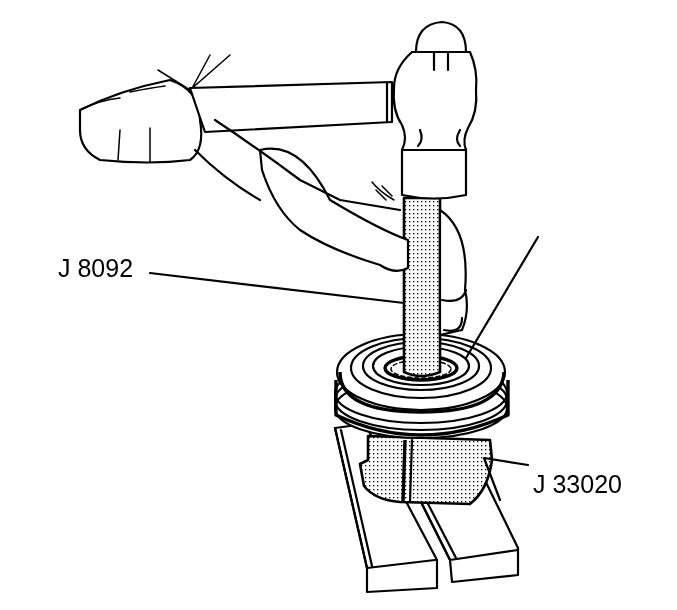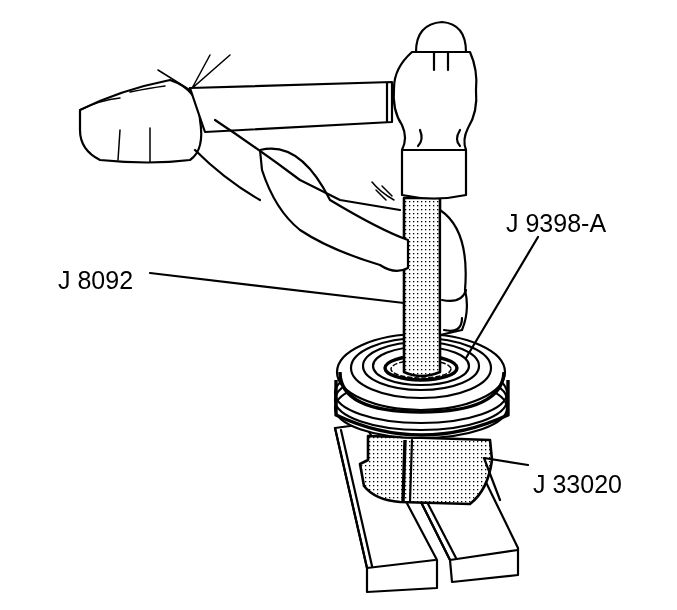--- a/index.html
+++ b/index.html
@@ -93,16 +93,15 @@
       <line class="ln" x1="448" y1="52" x2="448" y2="70"></line>
       <path class="ln" d="M420,130 Q424,140 418,146 M460,130 Q454,140 460,146"></path>
       <path class="wfill" d="M402,150 L466,150 L466,195 Q434,202 402,195 Z"></path>
     </g>
 
     <line class="ln" x1="150" y1="273" x2="404" y2="303"></line>
     <line class="ln" x1="538" y1="237" x2="466" y2="358"></line>
     <polyline class="ln" points="528,465 484,458 500,500"></polyline>
   </svg>
 
-  <div class="label" style="left:58px; top:268px;">J 8092</div>
-  <div class="label" style="left:506px; top:211px;">J 9398-A</div>
+  <div class="label" style="left:58px; top:256px;">J 8092</div>
   <div class="label" style="left:533px; top:472px;">J 33020</div>
 </div>
 
 </body></html>

